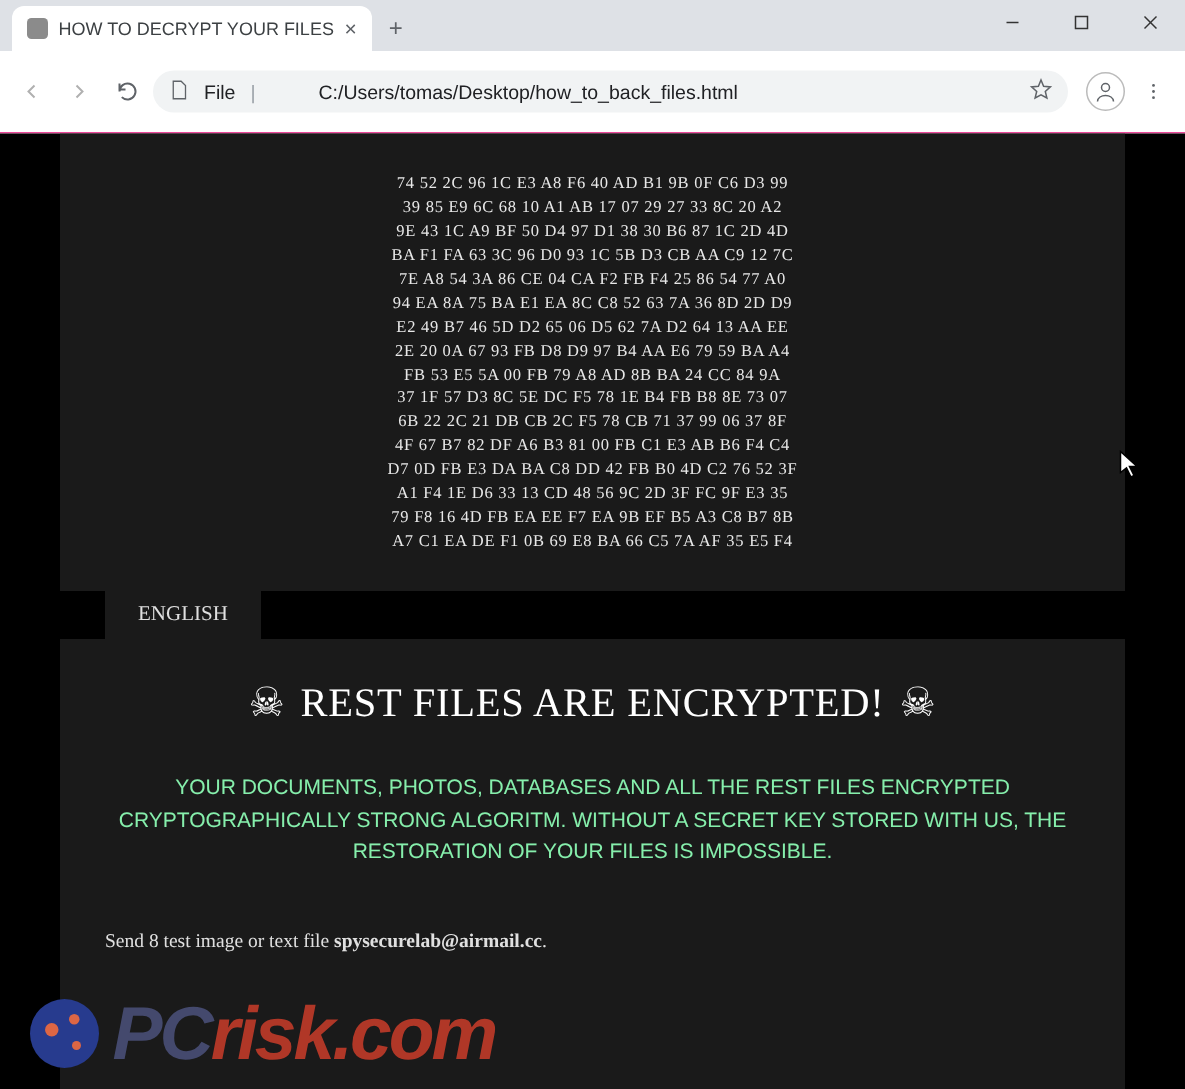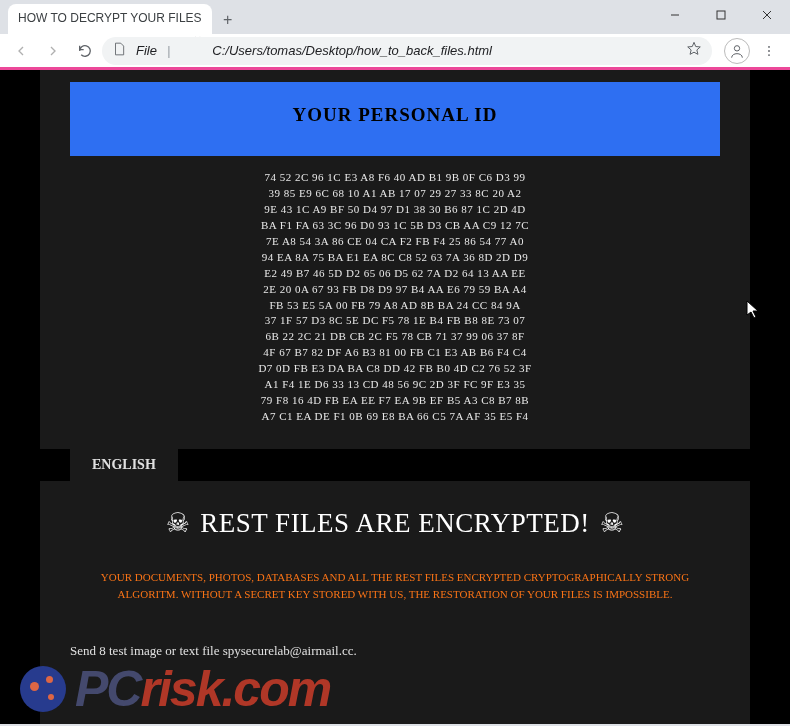--- a/index.html
+++ b/index.html
@@ -22,21 +22,20 @@
   height: 30px;
   background: #fff;
   border-radius: 8px 8px 0 0;
   display: flex;
   align-items: center;
   padding: 0 10px 0 10px;
   gap: 7px;
   min-width: 200px;
   font-size: 12px;
   color: #3c4043;
-  flex-direction: column;
 }
 .tab .favicon {
   width: 14px; height: 14px;
   background: #8b8b8b;
   border-radius: 3px;
 }
 .tab .close-x {
   margin-left: auto;
   color: #5f6368;
   font-size: 14px;
@@ -52,28 +51,27 @@
   display: flex;
   height: 30px;
   align-self: flex-start;
 }
 .wincontrols > div {
   width: 46px; height: 30px;
   display: flex; align-items: center; justify-content: center;
   color: #333; font-size: 12px;
 }
 .toolbar {
-  height: 36px;
+  height: 55px;
   background: #fff;
-  border-bottom: 3px solid #ec4899;
+  border-bottom: 1px solid #ec4899;
   display: flex;
   align-items: center;
   padding: 0 6px;
   gap: 2px;
-  font-style: italic;
 }
 .navbtn {
   width: 30px; height: 30px;
   display: flex; align-items: center; justify-content: center;
   color: #5f6368;
 }
 .navbtn.disabled { color: #b0b0b0; }
 .omnibox {
   flex: 1;
   height: 28px;
@@ -128,21 +126,20 @@
   text-align: center;
   padding: 14px 0 22px 0;
   white-space: pre;
   letter-spacing: 0.5px;
 }
 .langbar {
   background: #000;
   margin: 2px -30px 0 -30px;
   padding: 0;
   display: flex;
-  font-weight: bold;
 }
 .langtab {
   background: #1a1a1a;
   color: #e0e0e0;
   padding: 8px 22px;
   font-size: 14px;
   font-family: Georgia, "Times New Roman", serif;
   margin-left: 30px;
 }
 .headline {
@@ -155,35 +152,35 @@
   display: flex;
   align-items: center;
   justify-content: center;
   gap: 10px;
 }
 .skull {
   display: inline-block;
 }
 .subhead {
   text-align: center;
-  color: #f97316;
-  font-size: 11px;
+  color: #86efac;
+  font-size: 14px;
   line-height: 1.55;
   padding: 12px 4px 30px 4px;
-  font-family: Liberation Serif, serif;
+  font-family: Liberation Sans, sans-serif;
 }
 .instructions {
   color: #e0e0e0;
   font-size: 13px;
   font-family: Georgia, "Times New Roman", serif;
   padding: 10px 0;
 }
 .instructions p { margin-bottom: 18px; }
 .instructions .line { margin-bottom: 3px; }
-.instructions b { font-weight: normal; }
+.instructions b { font-weight: bold; }
 
 .cursor {
   position: absolute;
   left: 746px;
   top: 300px;
   pointer-events: none;
 }
 
 .watermark {
   position: absolute;
@@ -288,21 +285,20 @@
           <circle cx="12" cy="5" r="1.6" fill="#5f6368"></circle>
           <circle cx="12" cy="12" r="1.6" fill="#5f6368"></circle>
           <circle cx="12" cy="19" r="1.6" fill="#5f6368"></circle>
         </svg>
     </div>
   </div>
 </div>
 
 <div class="viewport">
   <div class="page">
-    <div class="id-banner">YOUR PERSONAL ID</div>
     <div class="hex-block">74 52 2C 96 1C E3 A8 F6 40 AD B1 9B 0F C6 D3 99
 39 85 E9 6C 68 10 A1 AB 17 07 29 27 33 8C 20 A2
 9E 43 1C A9 BF 50 D4 97 D1 38 30 B6 87 1C 2D 4D
 BA F1 FA 63 3C 96 D0 93 1C 5B D3 CB AA C9 12 7C
 7E A8 54 3A 86 CE 04 CA F2 FB F4 25 86 54 77 A0
 94 EA 8A 75 BA E1 EA 8C C8 52 63 7A 36 8D 2D D9
 E2 49 B7 46 5D D2 65 06 D5 62 7A D2 64 13 AA EE
 2E 20 0A 67 93 FB D8 D9 97 B4 AA E6 79 59 BA A4
 FB 53 E5 5A 00 FB 79 A8 AD 8B BA 24 CC 84 9A
 37 1F 57 D3 8C 5E DC F5 78 1E B4 FB B8 8E 73 07

